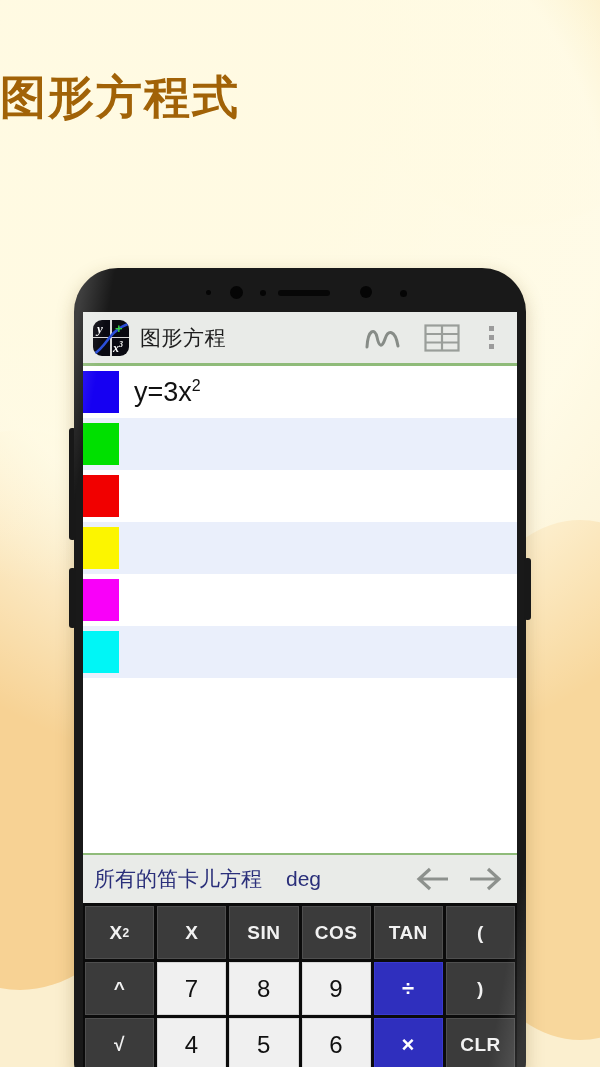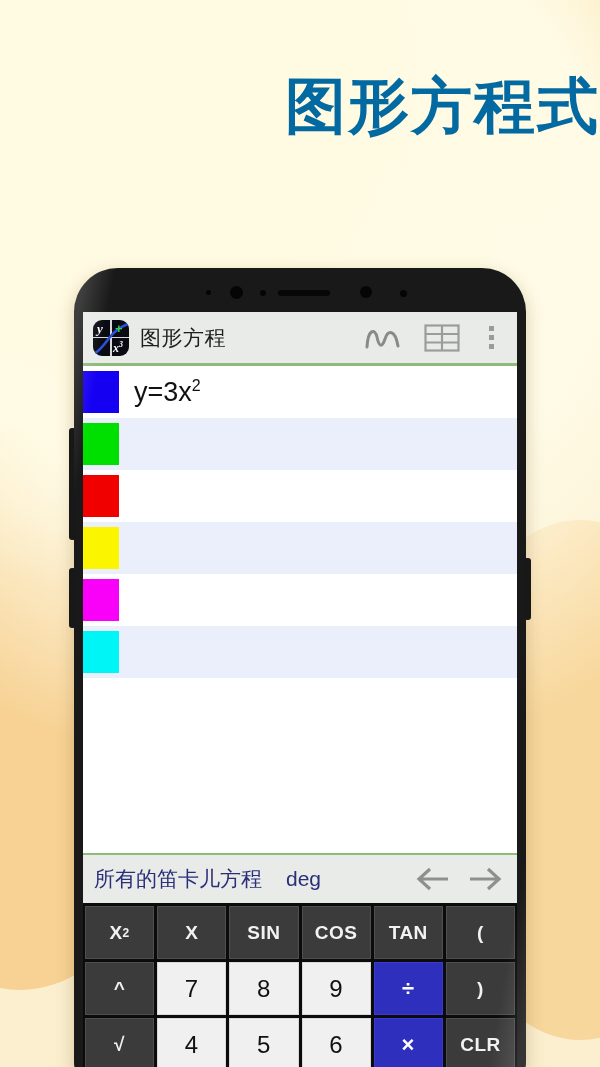--- a/index.html
+++ b/index.html
@@ -15,23 +15,23 @@
   .blob-tl{width:150px;height:210px;left:-78px;top:20px;background:#f8dd9c;}
   .blob-bl{width:340px;height:560px;left:-150px;top:430px;background:#f7d294;}
   .blob-br{width:300px;height:520px;right:-130px;top:520px;background:#f8d79c;}
   .blob-mid{width:420px;height:420px;left:80px;top:760px;background:#f7d294;}
   .bg-wash{position:absolute;inset:0;background:
      radial-gradient(circle at 18% 8%, rgba(255,250,226,.95) 0 22%, rgba(255,250,226,0) 46%),
      radial-gradient(circle at 46% 20%, rgba(255,251,231,.98) 0 36%, rgba(255,251,231,0) 62%);}
 
   
   #title{
-    position:absolute;left:0;right:0;top:72px;text-align:right;
+    position:absolute;left:0;right:0;top:72px;text-align:left;
     font-family:"Liberation Serif","DejaVu Serif",serif;
-    font-size:61px;font-weight:700;color:#0369a1;letter-spacing:2px;
+    font-size:46px;font-weight:700;color:#a16207;letter-spacing:2px;
     line-height:1.15;
   }
 
   
   #phone{
     position:absolute;left:74px;top:268px;width:452px;height:820px;
     background:#191919;border-radius:44px 44px 26px 26px;
     box-shadow:0 6px 18px rgba(120,90,30,.28);
     overflow:visible;
   }

